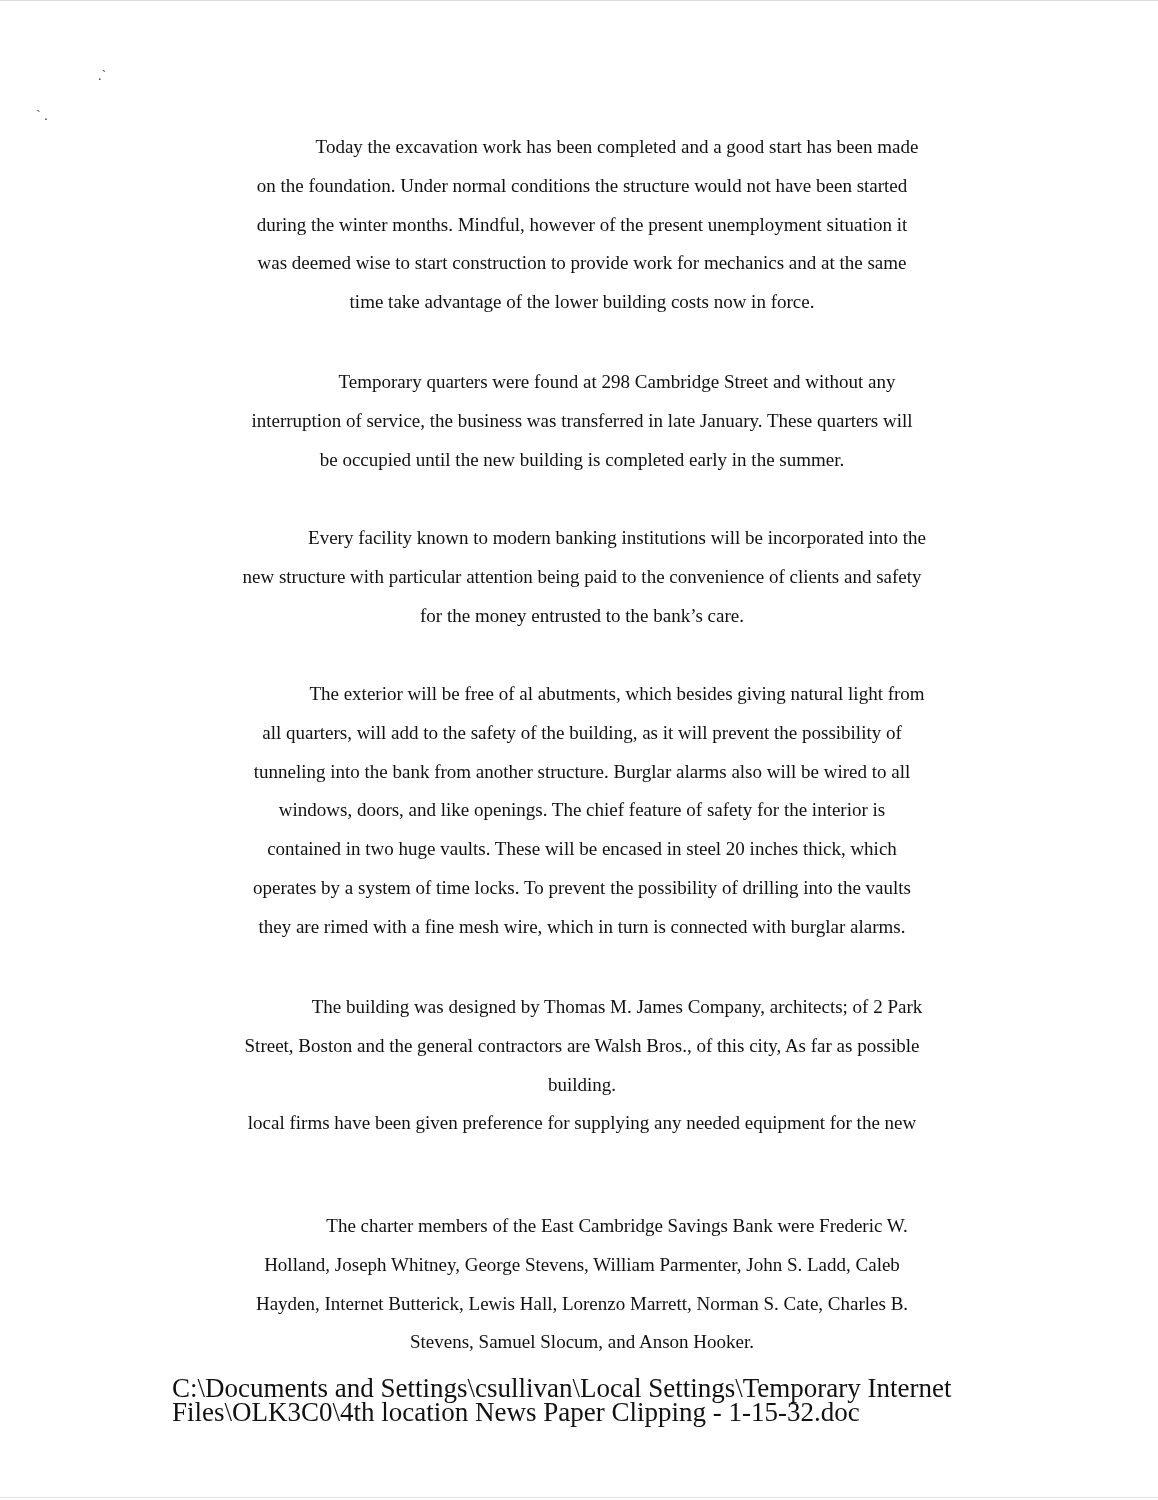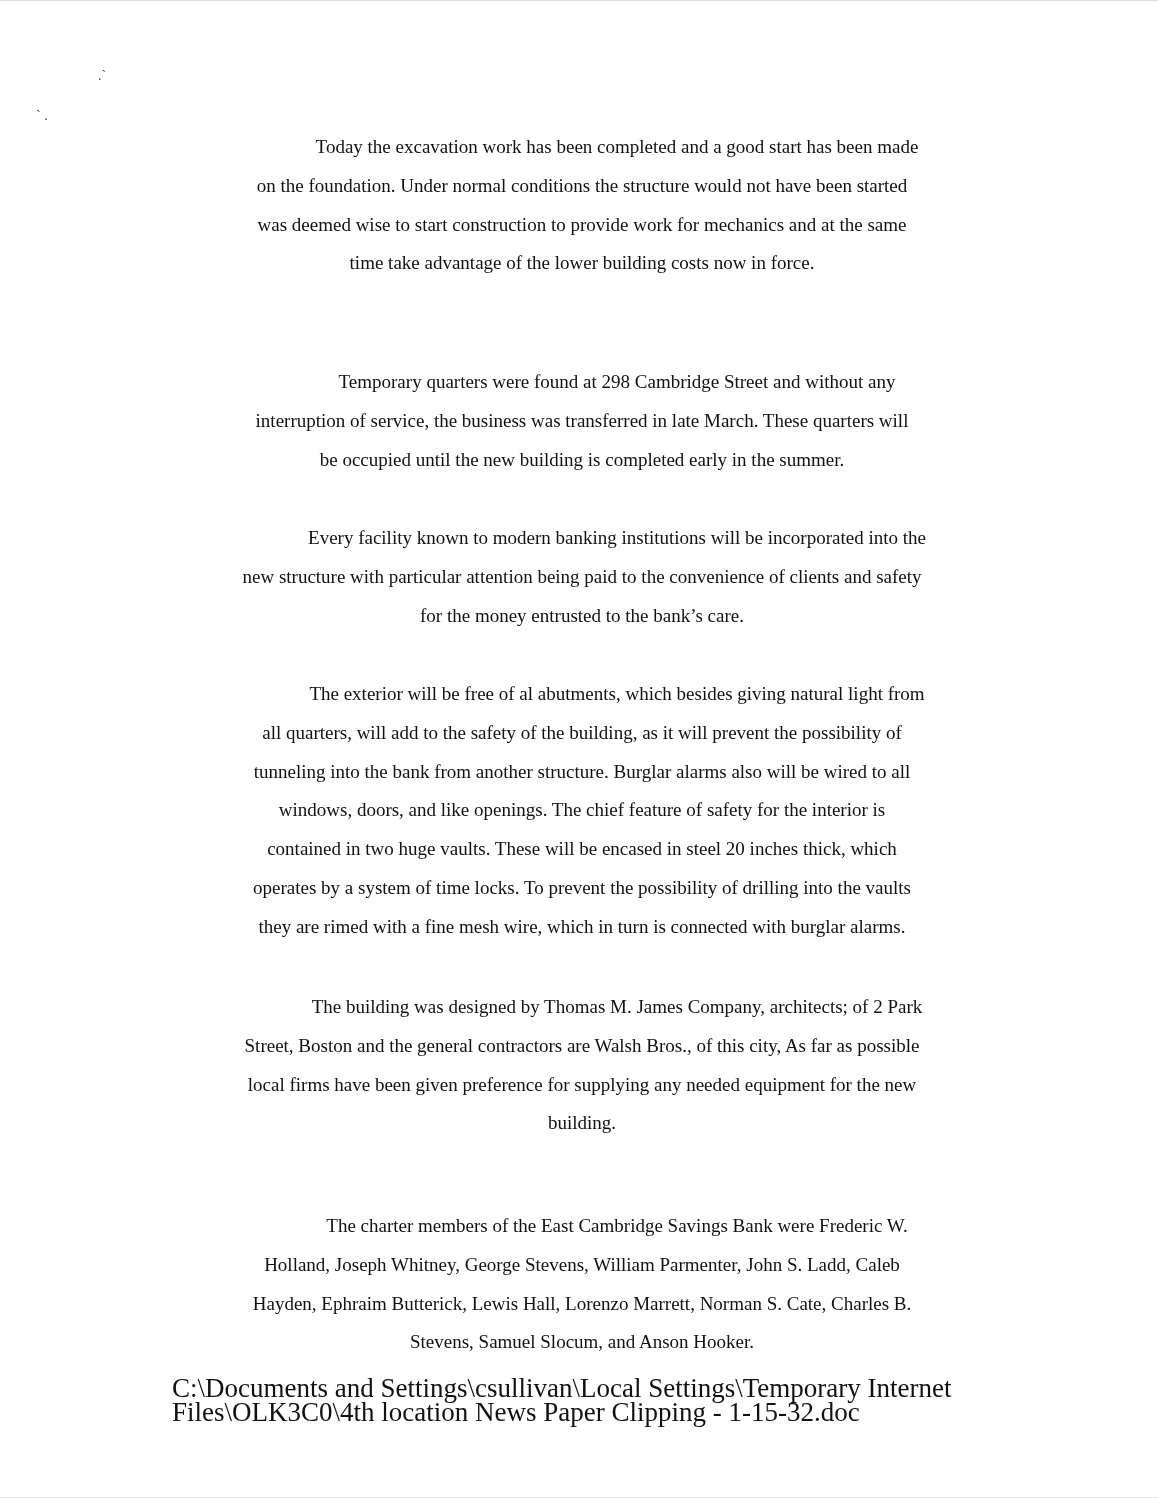--- a/index.html
+++ b/index.html
@@ -27,27 +27,28 @@
 
 <div class="page">
   <div class="edge-top"></div>
 
   <span class="mark" style="left:98px; top:68px;">.`</span>
   <span class="mark" style="left:36px; top:108px;">` .</span>
 
   <p class="para" style="top:128px;">
     <span class="line indent">Today the excavation work has been completed and a good start has been made</span>
     <span class="line">on the foundation. Under normal conditions the structure would not have been started</span>
+    <span class="line">during the winter months. Mindful, however of the present unemployment situation it</span>
     <span class="line">was deemed wise to start construction to provide work for mechanics and at the same</span>
     <span class="line">time take advantage of the lower building costs now in force.</span>
   </p>
 
   <p class="para" style="top:363px;">
     <span class="line indent">Temporary quarters were found at 298 Cambridge Street and without any</span>
-    <span class="line">interruption of service, the business was transferred in late March. These quarters will</span>
+    <span class="line">interruption of service, the business was transferred in late January. These quarters will</span>
     <span class="line">be occupied until the new building is completed early in the summer.</span>
   </p>
 
   <p class="para" style="top:519px;">
     <span class="line indent">Every facility known to modern banking institutions will be incorporated into the</span>
     <span class="line">new structure with particular attention being paid to the convenience of clients and safety</span>
     <span class="line">for the money entrusted to the bank’s care.</span>
   </p>
 
   <p class="para" style="top:675px;">
@@ -56,28 +57,28 @@
     <span class="line">tunneling into the bank from another structure. Burglar alarms also will be wired to all</span>
     <span class="line">windows, doors, and like openings. The chief feature of safety for the interior is</span>
     <span class="line">contained in two huge vaults. These will be encased in steel 20 inches thick, which</span>
     <span class="line">operates by a system of time locks. To prevent the possibility of drilling into the vaults</span>
     <span class="line">they are rimed with a fine mesh wire, which in turn is connected with burglar alarms.</span>
   </p>
 
   <p class="para" style="top:988px;">
     <span class="line indent">The building was designed by Thomas M. James Company, architects; of 2 Park</span>
     <span class="line">Street, Boston and the general contractors are Walsh Bros., of this city, As far as possible</span>
+    <span class="line">building.</span>
     <span class="line">local firms have been given preference for supplying any needed equipment for the new</span>
-    <span class="line">building.</span>
   </p>
 
   <p class="para" style="top:1183px;margin-top:24px;">
     <span class="line indent">The charter members of the East Cambridge Savings Bank were Frederic W.</span>
     <span class="line">Holland, Joseph Whitney, George Stevens, William Parmenter, John S. Ladd, Caleb</span>
-    <span class="line">Hayden, Ephraim Butterick, Lewis Hall, Lorenzo Marrett, Norman S. Cate, Charles B.</span>
+    <span class="line">Hayden, Internet Butterick, Lewis Hall, Lorenzo Marrett, Norman S. Cate, Charles B.</span>
     <span class="line">Stevens, Samuel Slocum, and Anson Hooker.</span>
   </p>
 
   <p class="footer">
     <span class="line">C:\Documents and Settings\csullivan\Local Settings\Temporary Internet</span>
     <span class="line">Files\OLK3C0\4th location News Paper Clipping - 1-15-32.doc</span>
   </p>
 
   <div class="edge-bottom"></div>
 </div>

